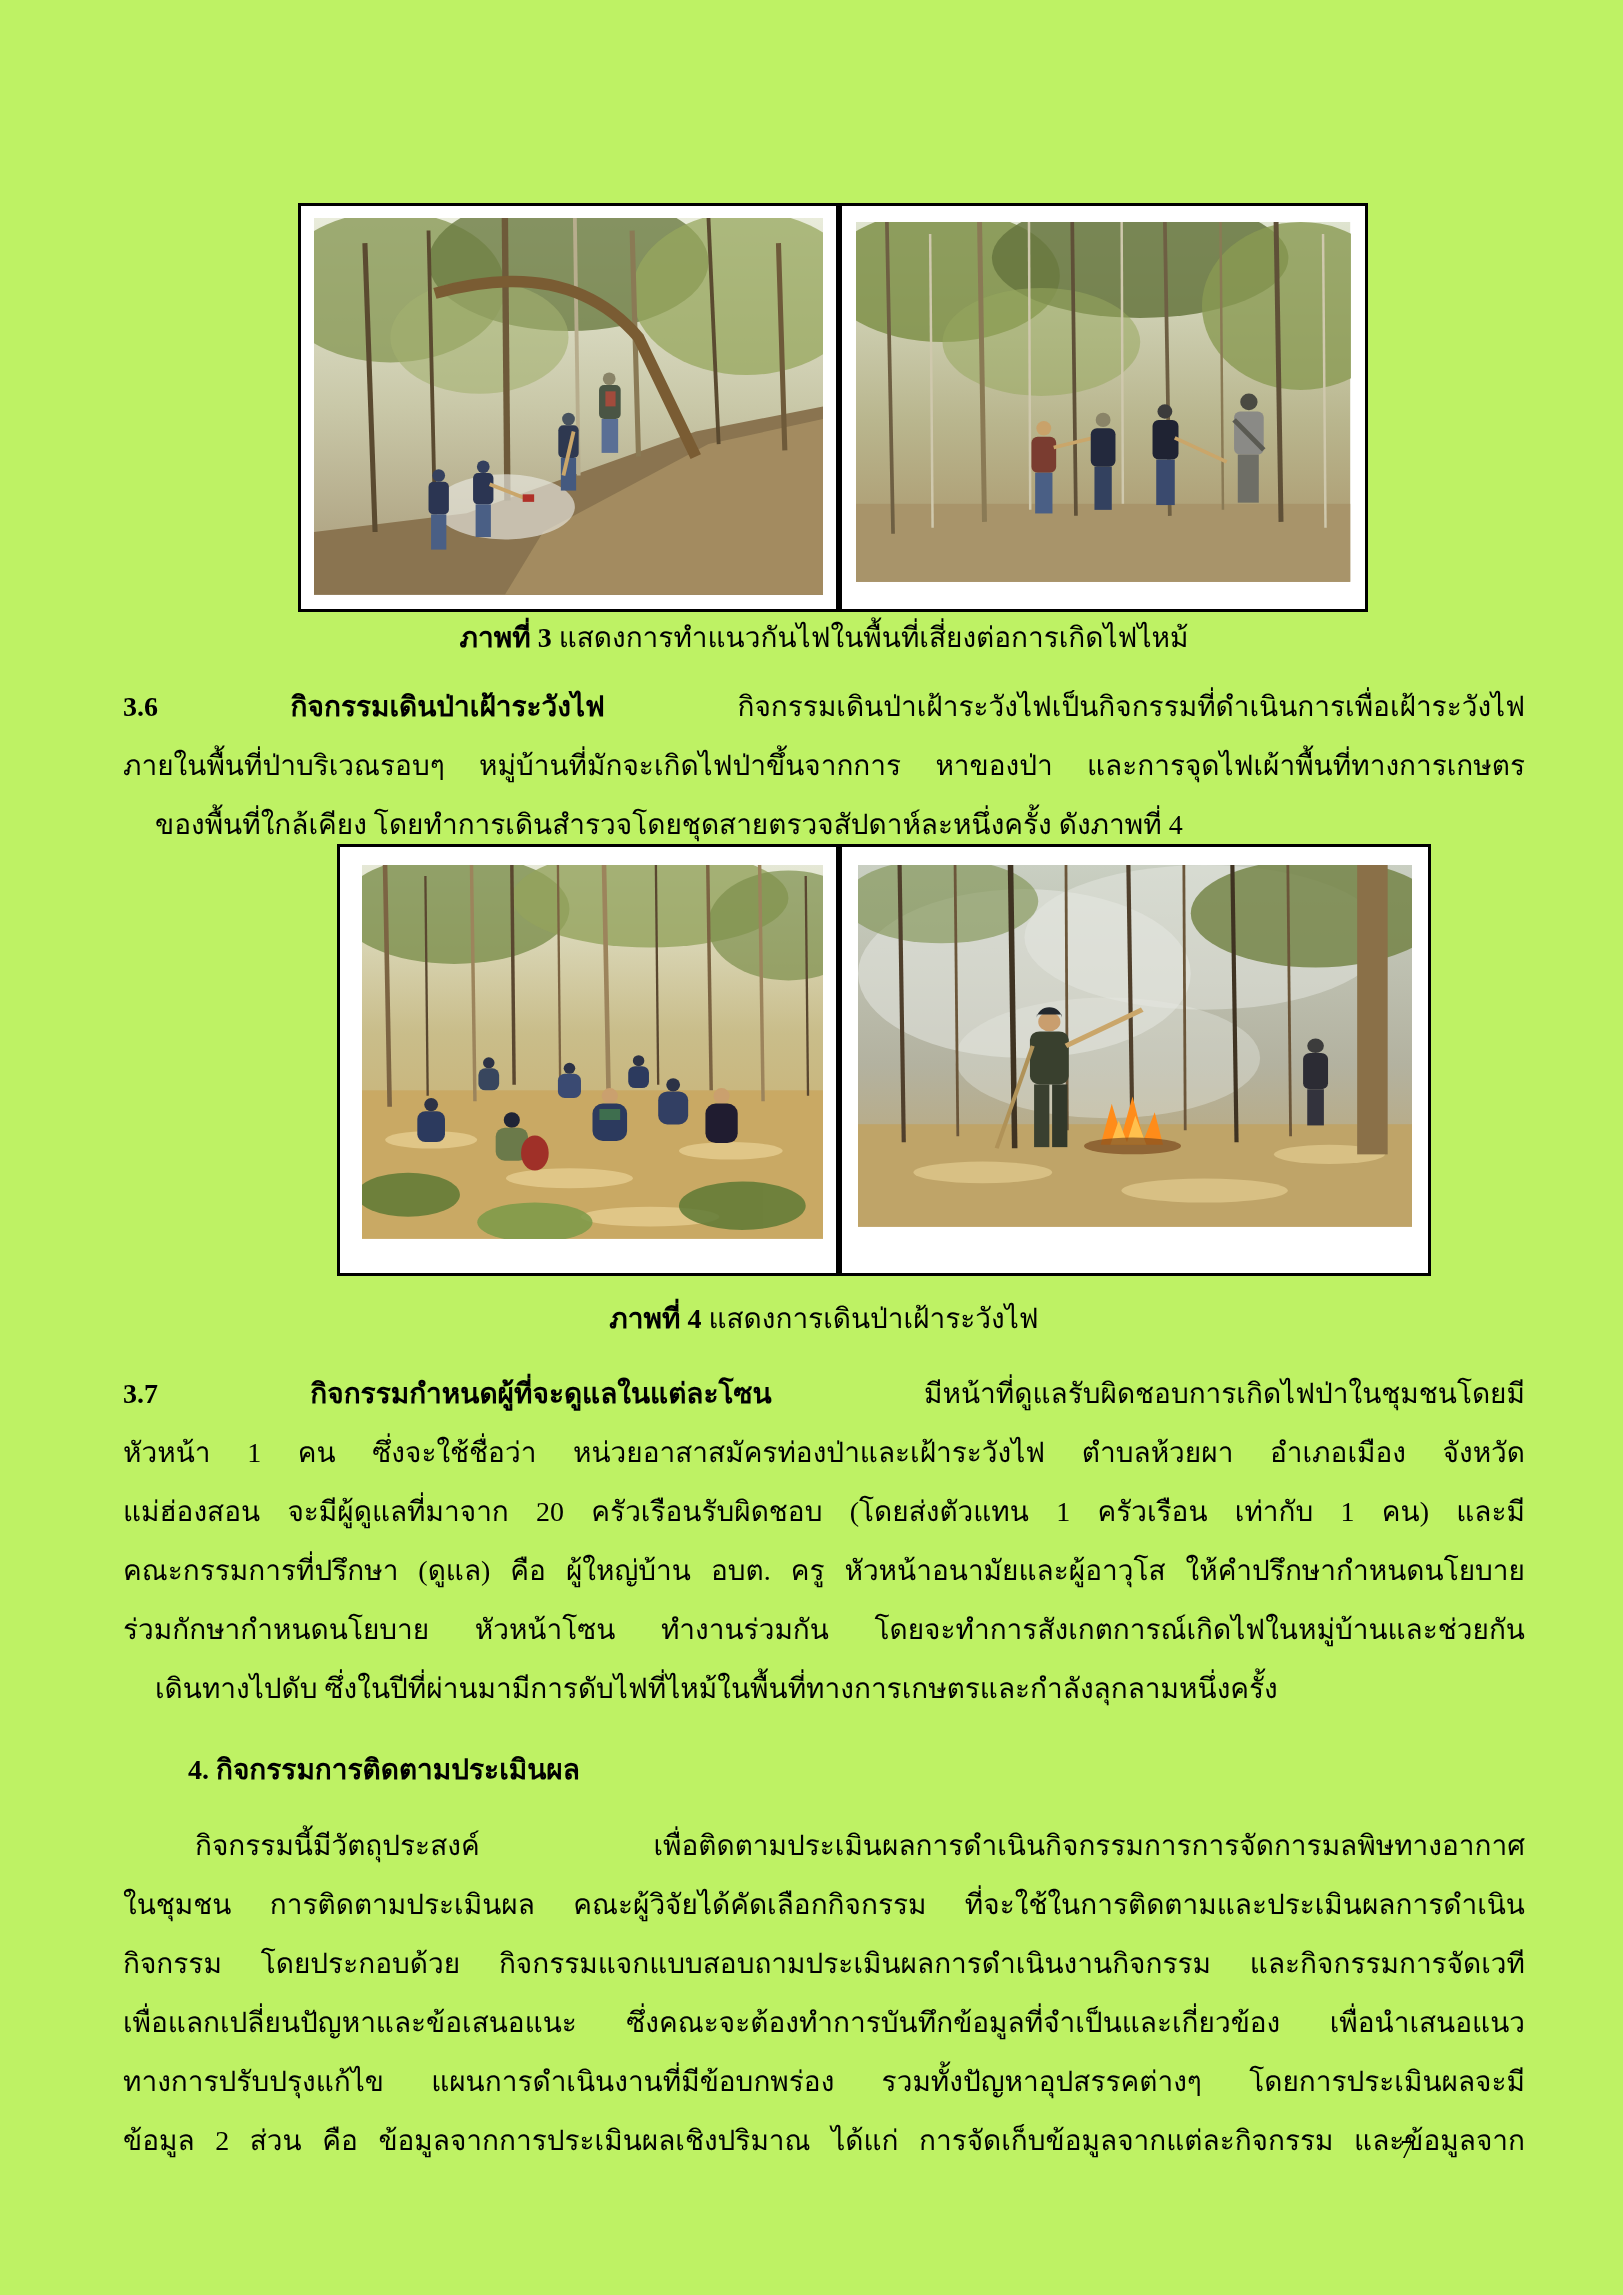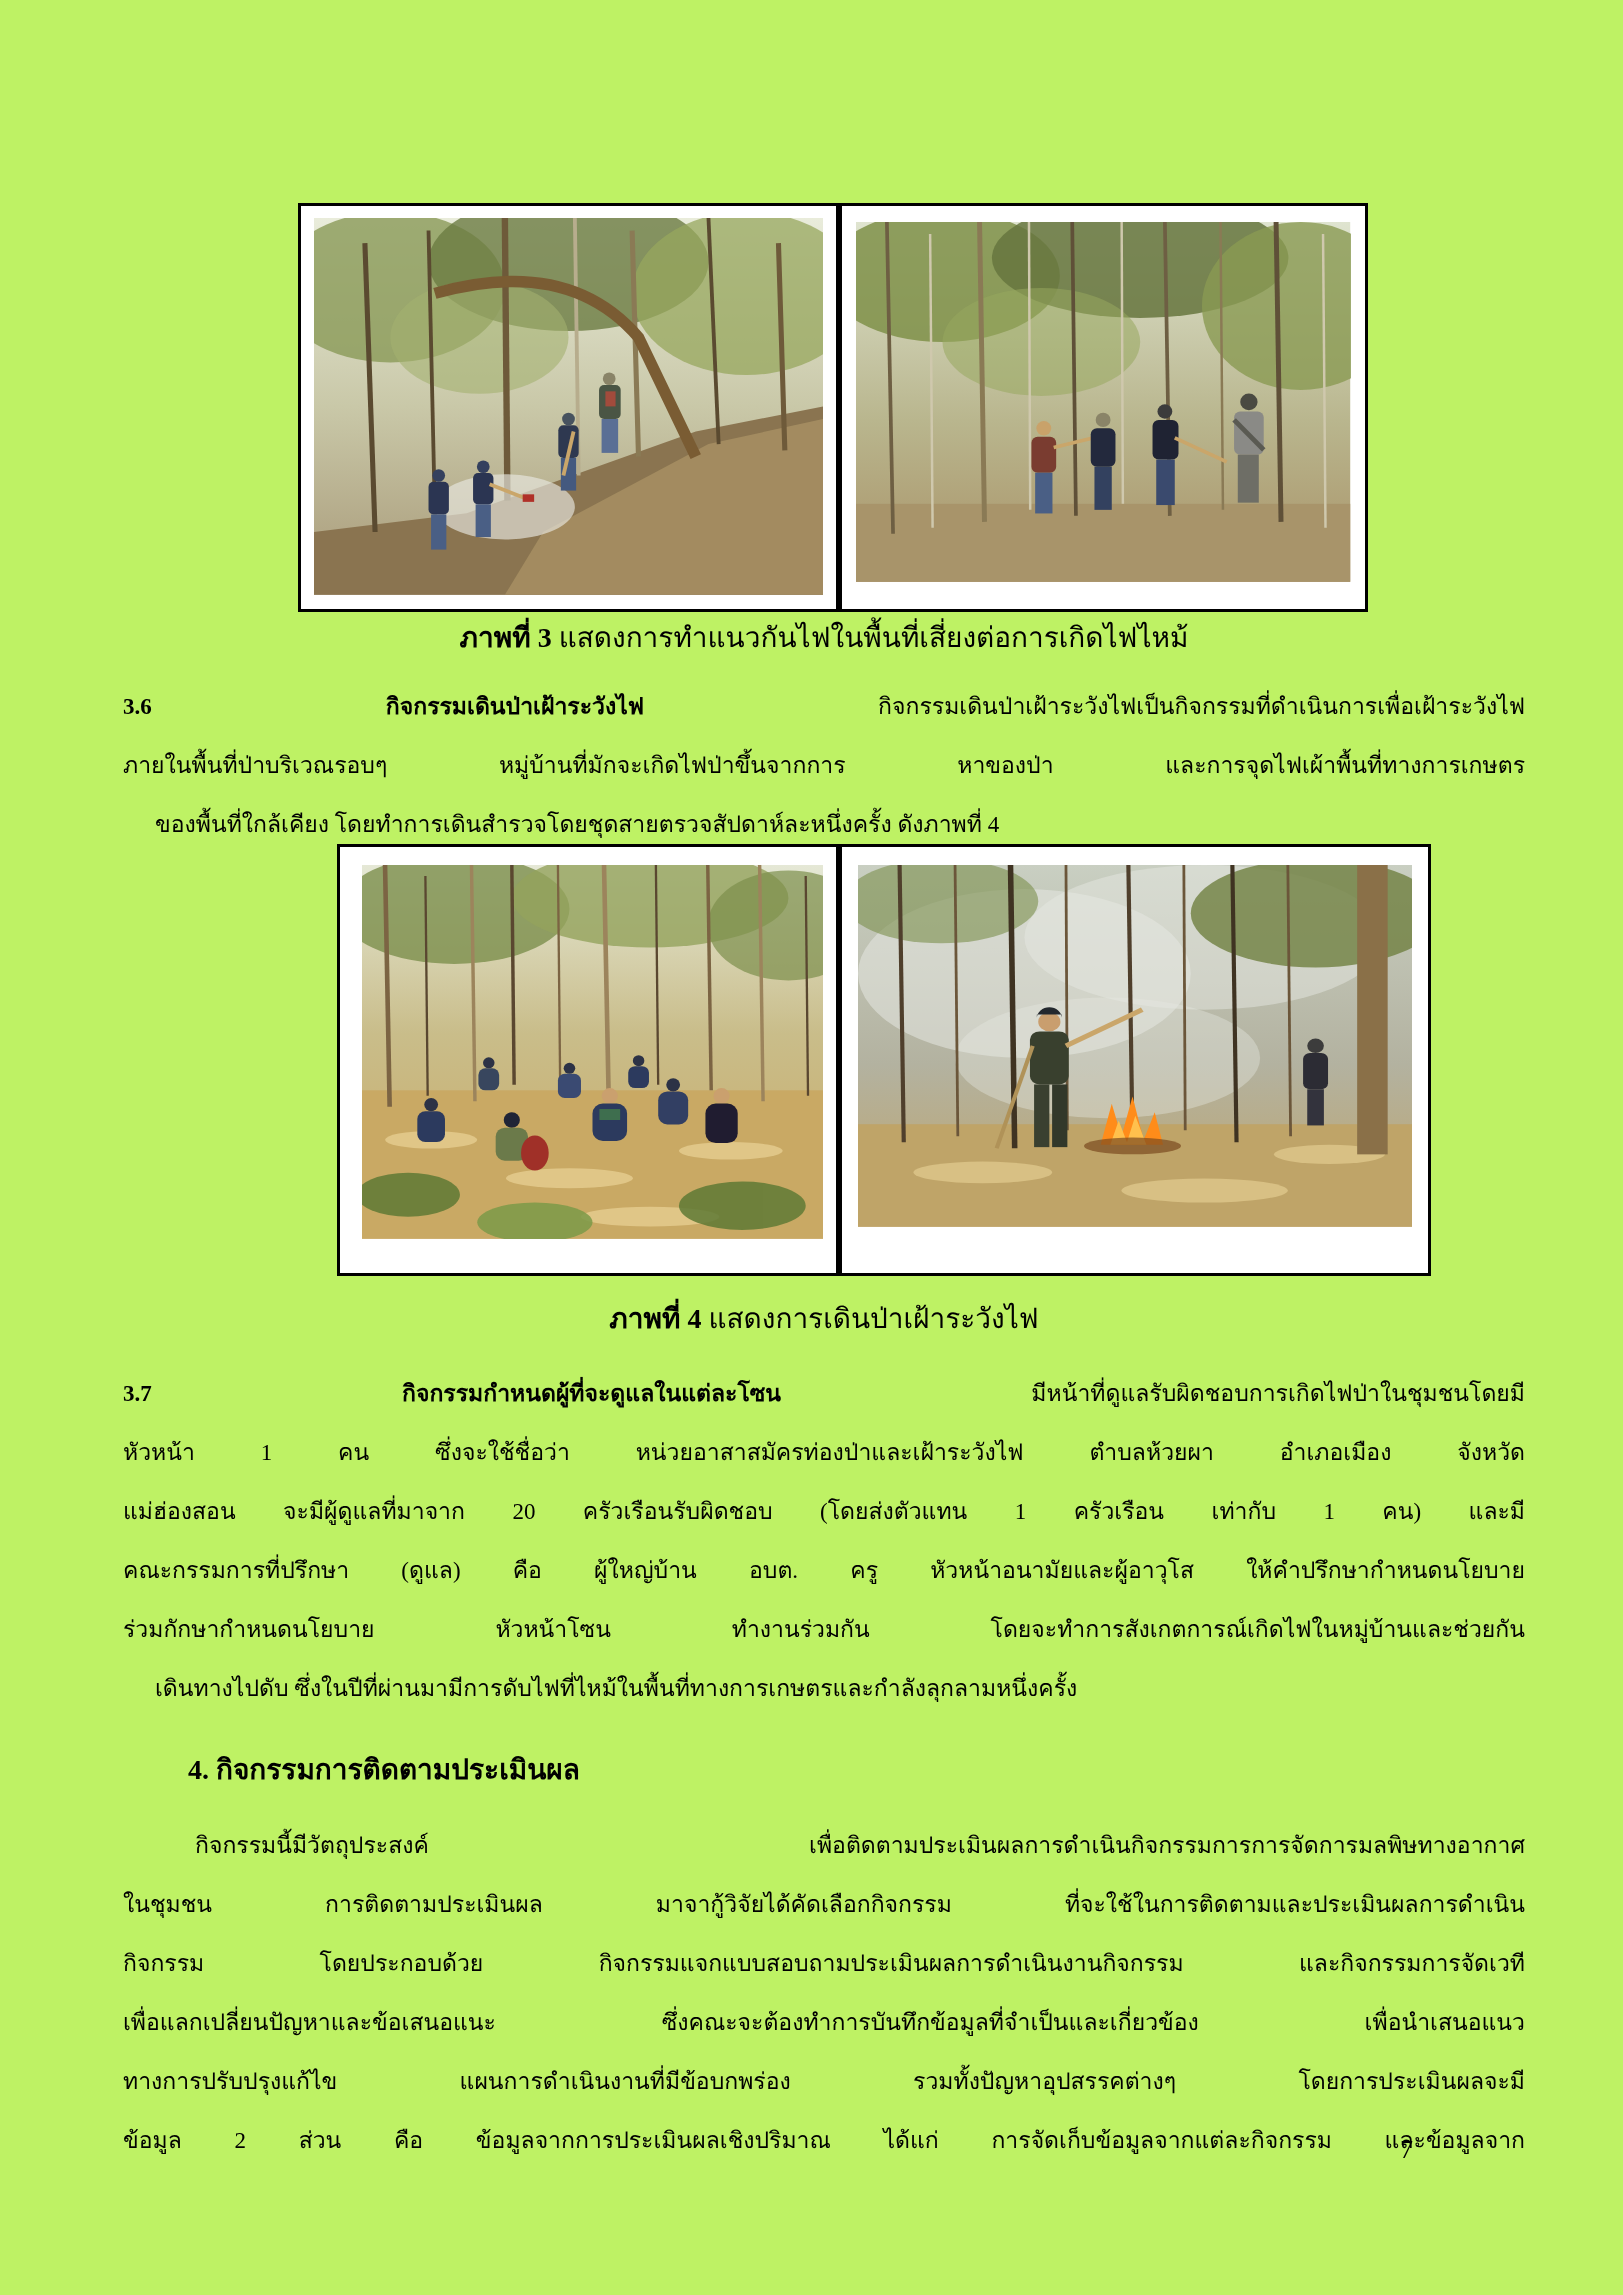--- a/index.html
+++ b/index.html
@@ -21,21 +21,21 @@
   .photo svg{display:block;width:100%;height:100%;}
   
   .caption{position:absolute;left:123px;width:1402px;text-align:center;font-size:28px;line-height:46px;}
   .cap3{top:615px;}
   .cap4{top:1296px;}
   .b{font-weight:bold;}
   .para{position:absolute;left:123px;width:1402px;}
   .p36{top:677px;}
   .p37{top:1364px;}
   .p4 {top:1816px;}
-  .line{font-size:23px;line-height:59px;height:59px;text-align:justify;text-align-last:justify;}
+  .line{font-size:28px;line-height:59px;height:59px;text-align:justify;text-align-last:justify;}
   .line.end{text-align-last:left;margin-left:32px;}
   .indent{text-indent:72px;}
   .sec-heading{position:absolute;left:188px;top:1744px;font-size:28px;font-weight:bold;line-height:52px;}
   .page-number{position:absolute;left:1400px;top:2135px;font-size:26px;}
 </style>
 </head>
 <body>
 
 <div class="page">
 
@@ -320,21 +320,21 @@
     <div class="line">แม่ฮ่องสอน จะมีผู้ดูแลที่มาจาก 20 ครัวเรือนรับผิดชอบ (โดยส่งตัวแทน 1 ครัวเรือน เท่ากับ 1 คน) และมี</div>
     <div class="line">คณะกรรมการที่ปรึกษา (ดูแล) คือ ผู้ใหญ่บ้าน อบต. ครู หัวหน้าอนามัยและผู้อาวุโส ให้คำปรึกษากำหนดนโยบาย</div>
     <div class="line">ร่วมกักษากำหนดนโยบาย หัวหน้าโซน ทำงานร่วมกัน โดยจะทำการสังเกตการณ์เกิดไฟในหมู่บ้านและช่วยกัน</div>
     <div class="line end">เดินทางไปดับ ซึ่งในปีที่ผ่านมามีการดับไฟที่ไหม้ในพื้นที่ทางการเกษตรและกำลังลุกลามหนึ่งครั้ง</div>
   </div>
 
   <div class="sec-heading">4. กิจกรรมการติดตามประเมินผล</div>
 
   <div class="para p4">
     <div class="line indent">กิจกรรมนี้มีวัตถุประสงค์ เพื่อติดตามประเมินผลการดำเนินกิจกรรมการการจัดการมลพิษทางอากาศ</div>
-    <div class="line">ในชุมชน การติดตามประเมินผล มาจากู้วิจัยได้คัดเลือกกิจกรรม ที่จะใช้ในการติดตามและประเมินผลการดำเนิน</div>
+    <div class="line">ในชุมชน การติดตามประเมินผล คณะผู้วิจัยได้คัดเลือกกิจกรรม ที่จะใช้ในการติดตามและประเมินผลการดำเนิน</div>
     <div class="line">กิจกรรม โดยประกอบด้วย กิจกรรมแจกแบบสอบถามประเมินผลการดำเนินงานกิจกรรม และกิจกรรมการจัดเวที</div>
     <div class="line">เพื่อแลกเปลี่ยนปัญหาและข้อเสนอแนะ ซึ่งคณะจะต้องทำการบันทึกข้อมูลที่จำเป็นและเกี่ยวข้อง เพื่อนำเสนอแนว</div>
     <div class="line">ทางการปรับปรุงแก้ไข แผนการดำเนินงานที่มีข้อบกพร่อง รวมทั้งปัญหาอุปสรรคต่างๆ โดยการประเมินผลจะมี</div>
     <div class="line">ข้อมูล 2 ส่วน คือ ข้อมูลจากการประเมินผลเชิงปริมาณ ได้แก่ การจัดเก็บข้อมูลจากแต่ละกิจกรรม และข้อมูลจาก</div>
   </div>
 
   <div class="page-number">7</div>
 
 </div>
 

